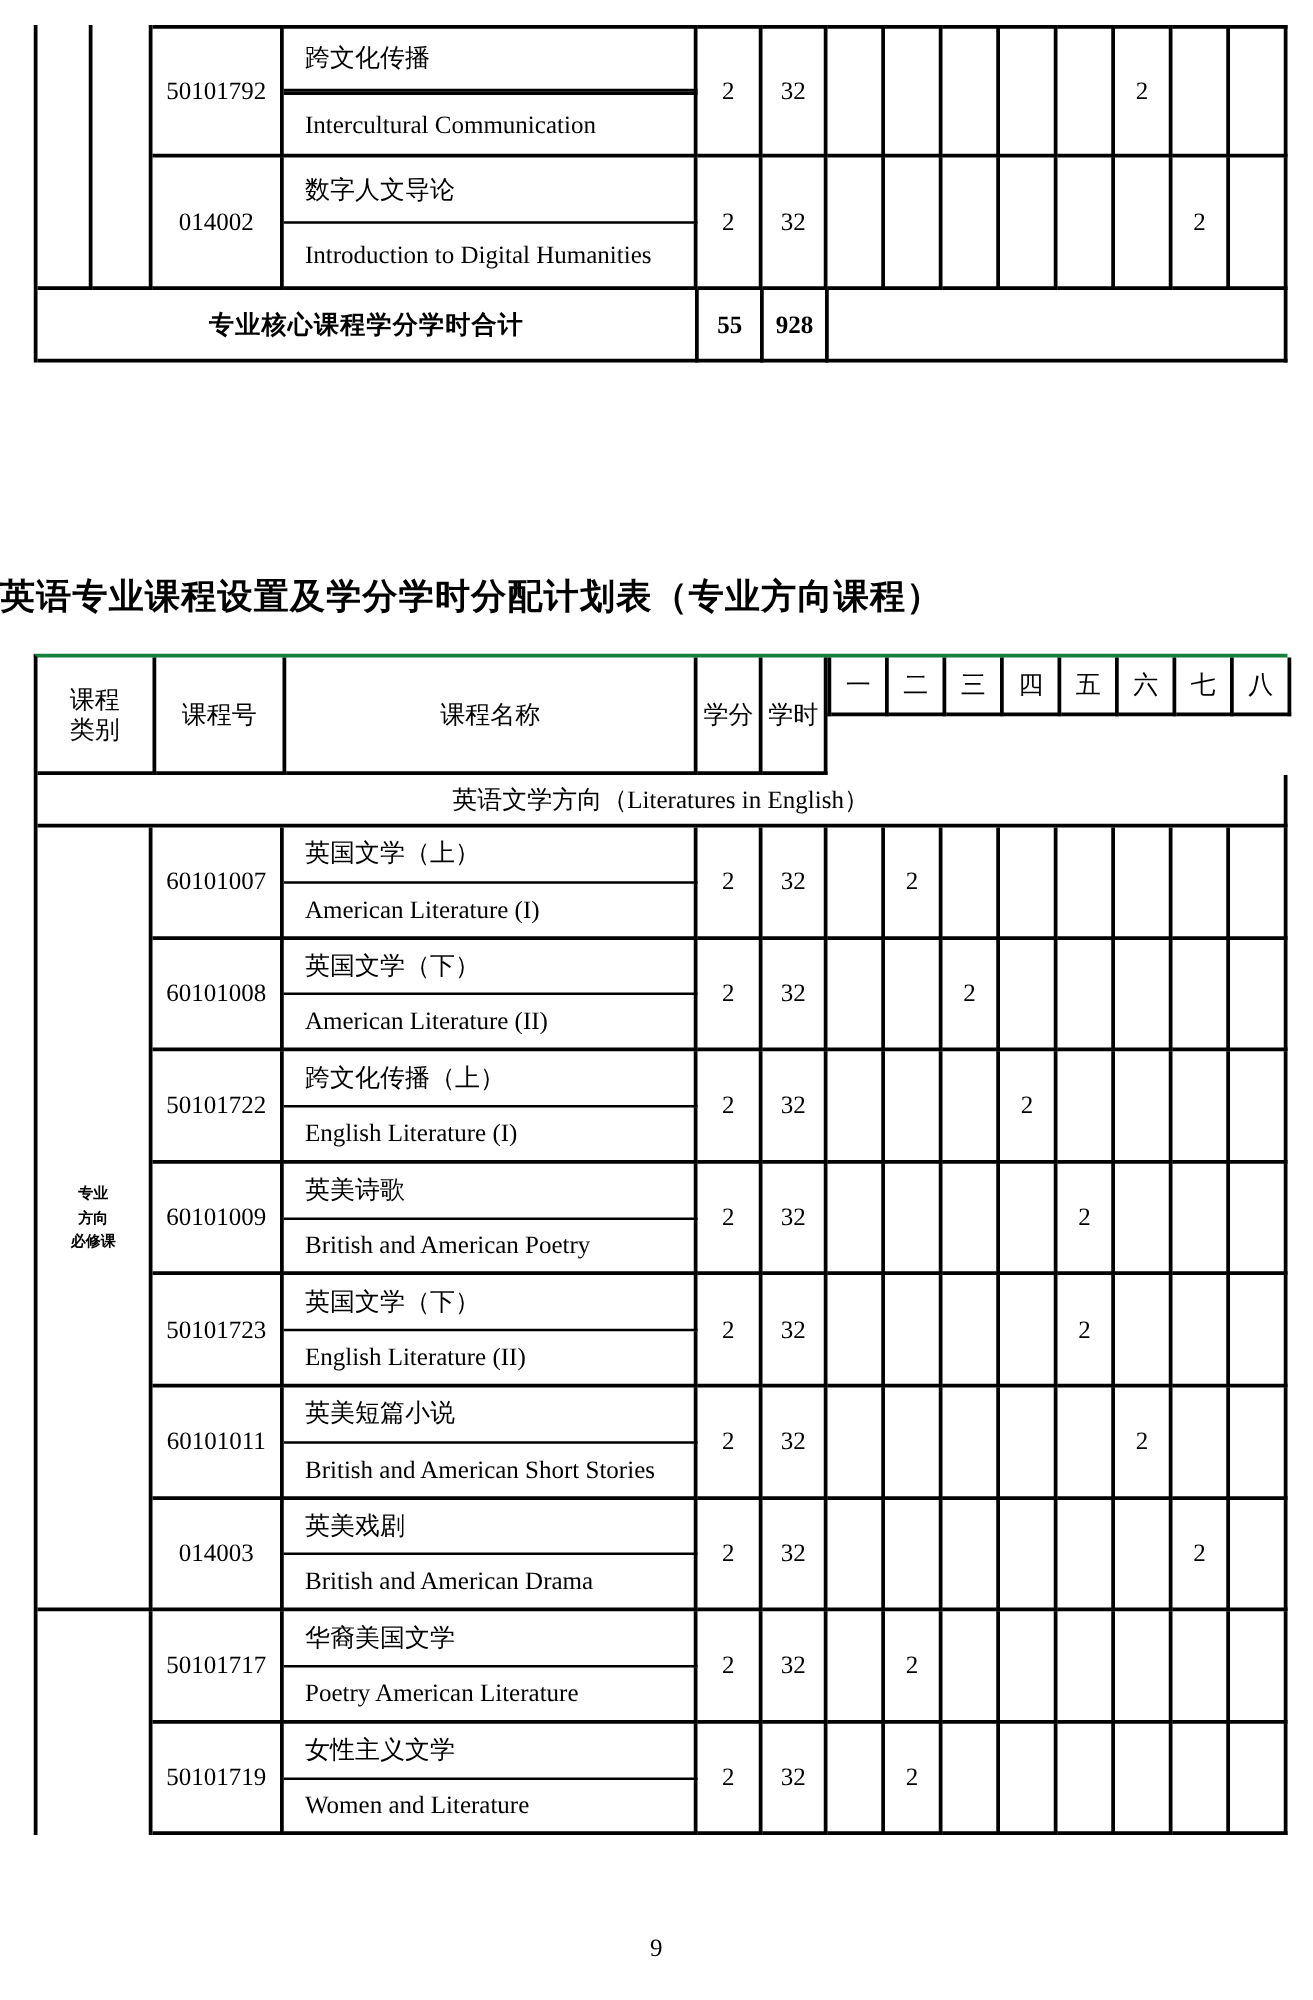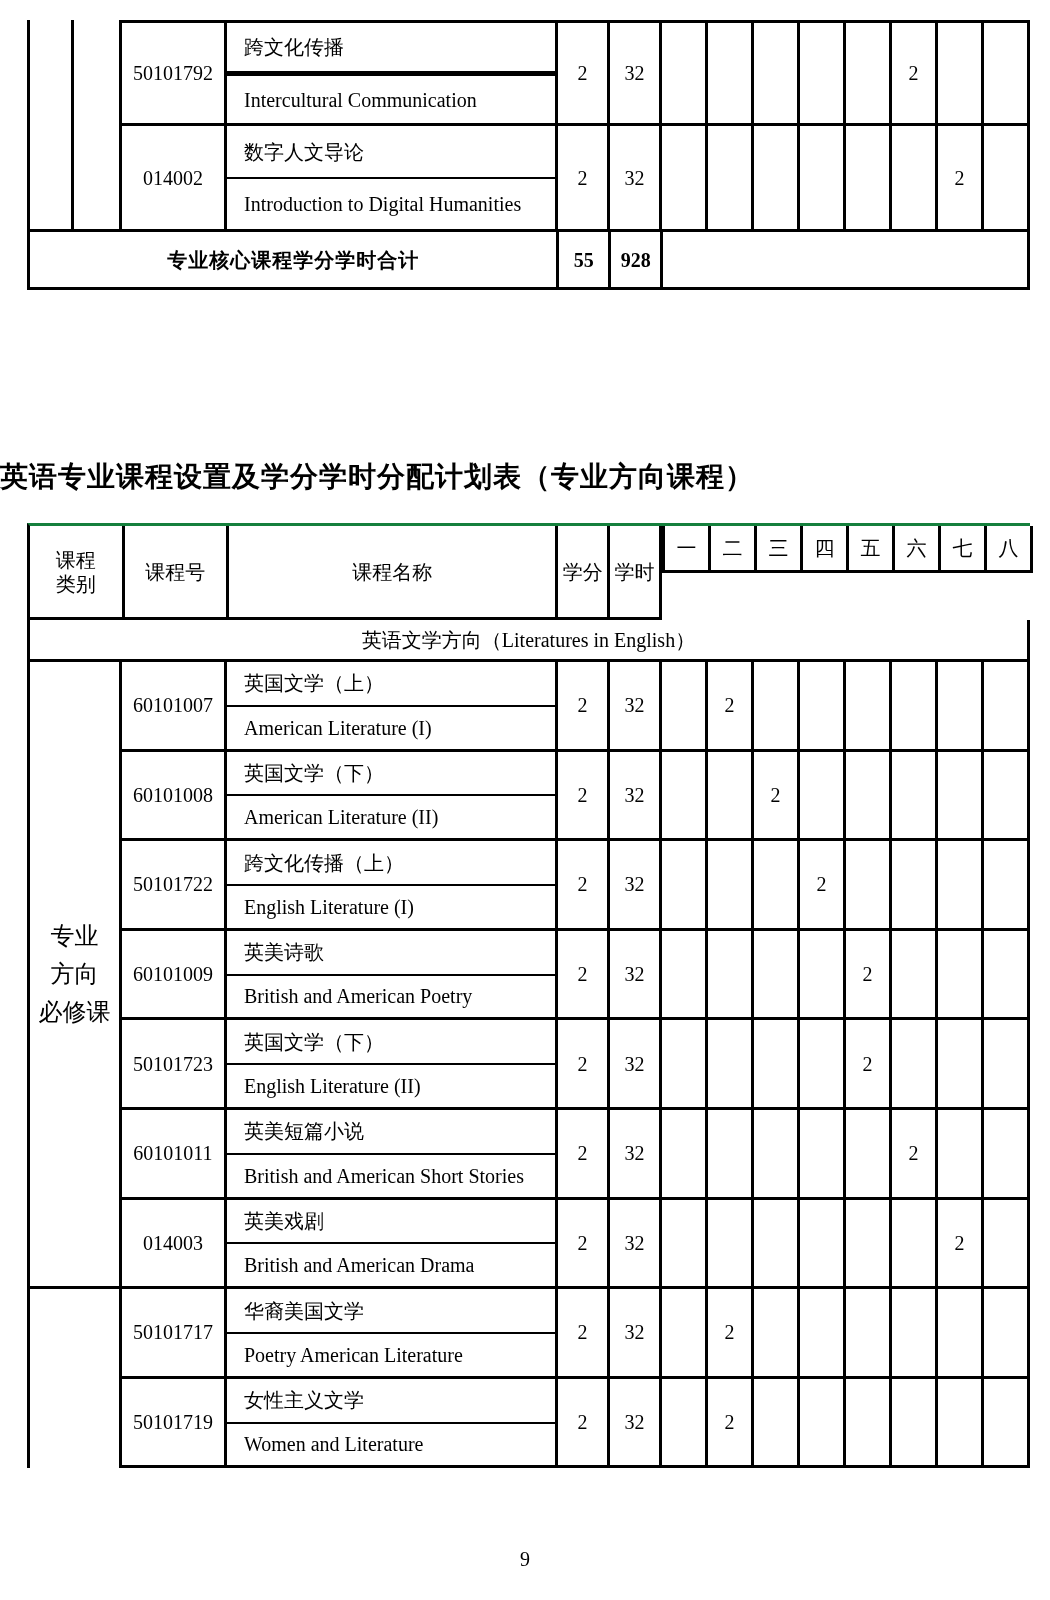--- a/index.html
+++ b/index.html
@@ -47,21 +47,21 @@
   .hd-code { width:105px; }
   .hd-name { width:331px; }
   .sem-block { width:368px; display:flex; flex-direction:row;text-align:right; }
   .sem-title { width:368px; height:47px; }
   .sem-nums { display:flex; height:47px; }
   .sem-nums .cell { height:100%; }
   .mt-subheader { display:flex; height:42px; }
   .mt-subheader .cell { width:1003px; }
   .mt-body { display:flex; }
   .mt-cat-pane { width:95px; }
-  .mt-cat-main { height:627.2px; font-size:24px; line-height:1.6; }
+  .mt-cat-main { height:627.2px; font-size:12px; line-height:1.6;font-weight:bold; }
   .mt-cat-rest { height:179.2px; border-bottom:none; }
   .mt-rows { width:908px; }
   .mt-rows .row-strip { display:flex; height:89.6px; }
   .row-strip .cell { height:100%; }
   .row-strip .name-col .cell { height:50%; }
 
   #page-number { position:absolute; left:0; top:1548px; width:1050px;
     text-align:center; font-size:20px; }
 </style>
 </head>

